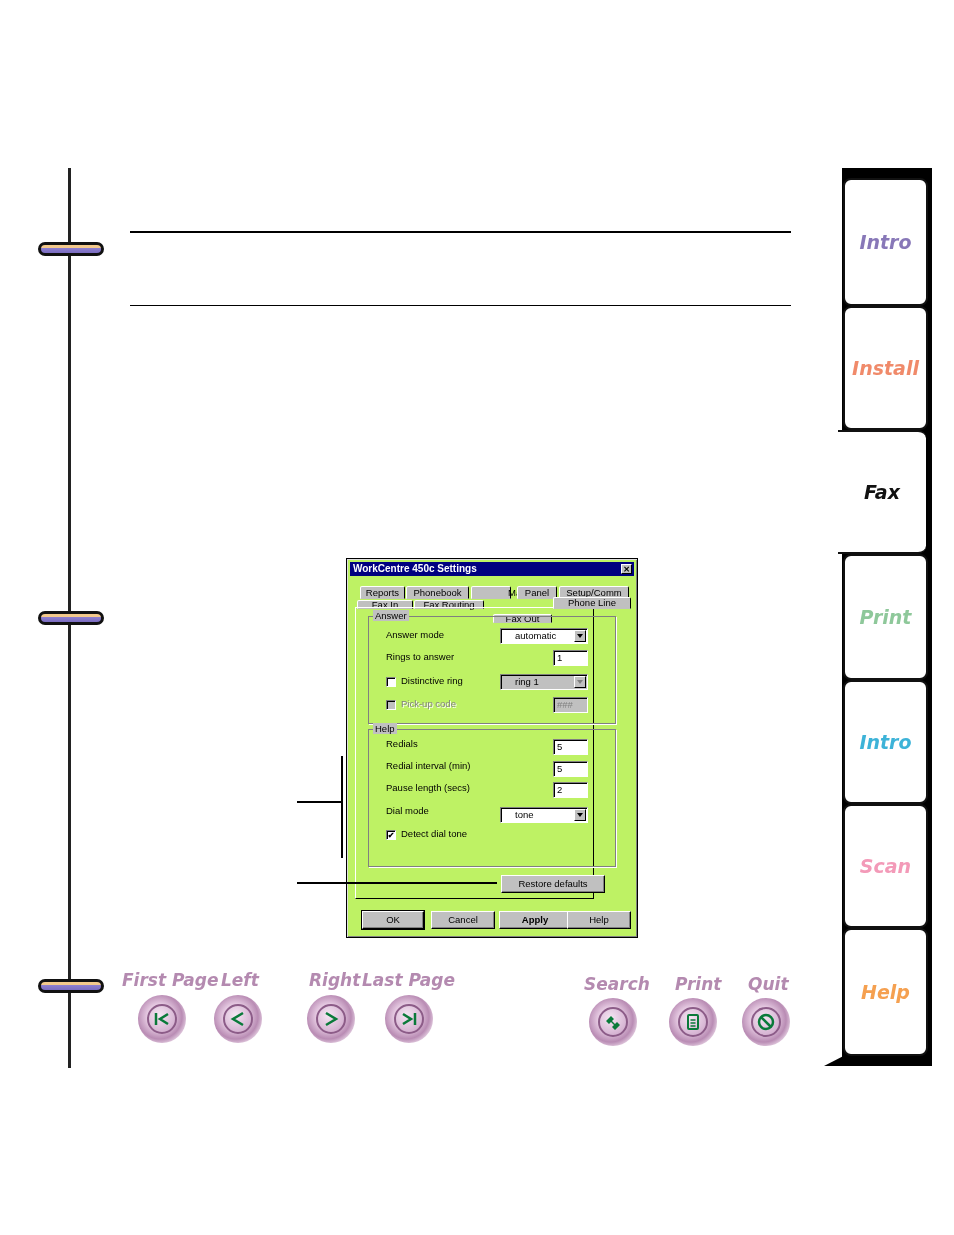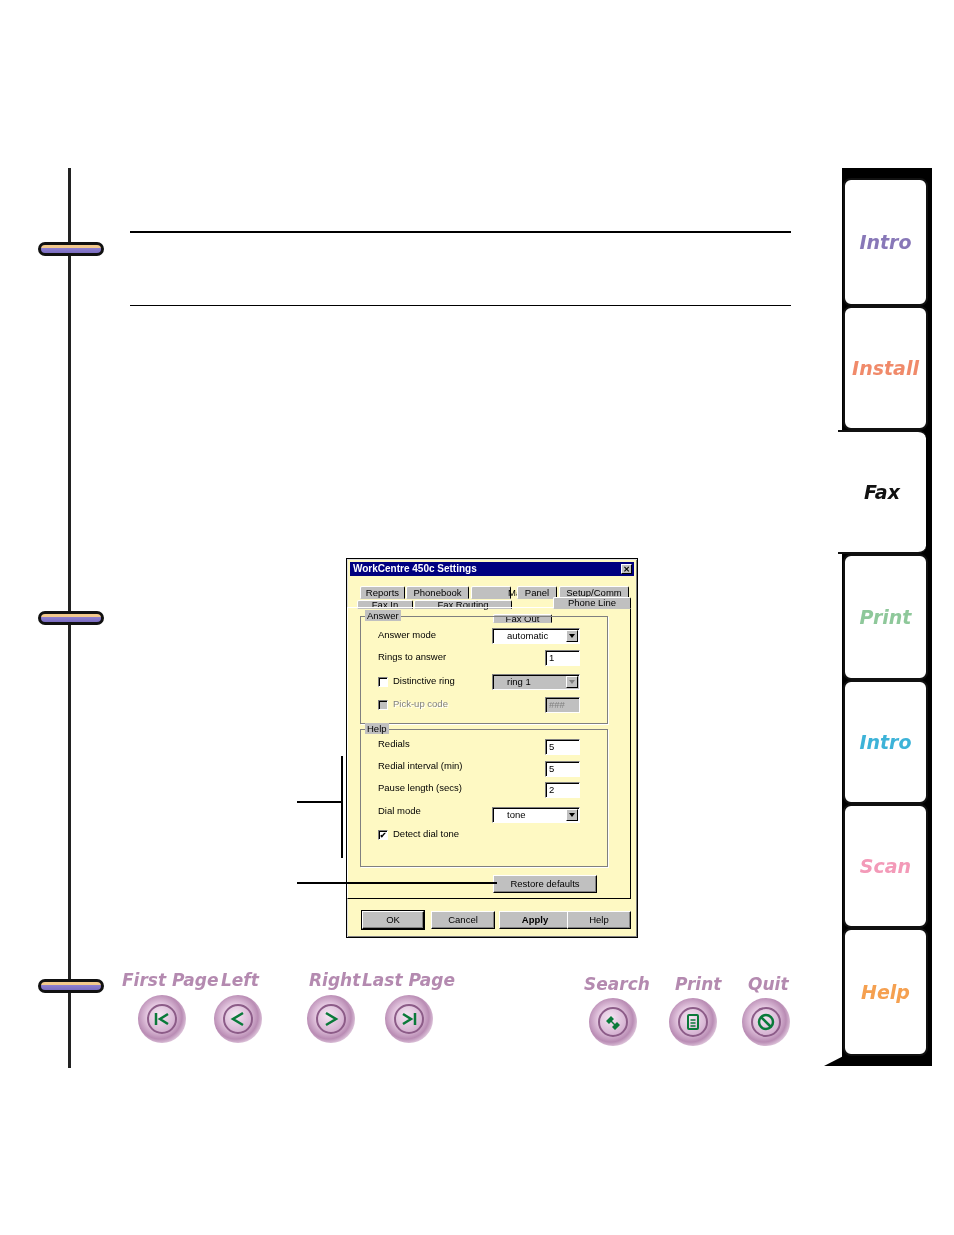--- a/index.html
+++ b/index.html
@@ -15,32 +15,32 @@
 
   
   .tabs-back { left:842px; top:168px; width:90px; height:898px; background:#000; }
   .tab { position:absolute; left:843px; width:85px; background:#fff; border:2px solid #111;
          border-radius:8px; box-sizing:border-box; display:flex; align-items:center; justify-content:center; }
   .tab span { font-family:"DejaVu Sans", sans-serif; font-style:italic; font-weight:bold; font-size:19px; }
   .tab.active { border-right:none; left:838px; width:88px; border-left:none; border-radius:0 8px 8px 0; }
   .tab-shadow { left:824px; top:1056px; width:108px; height:10px; background:#000; clip-path:polygon(18% 0,100% 0,100% 100%,0 100%); }
 
   
-  .dlg { left:346px; top:558px; width:292px; height:380px; background:#fef9c3;
+  .dlg { left:346px; top:558px; width:292px; height:380px; background:#bef264;
          border:1px solid #000; box-sizing:border-box; box-shadow: inset 1px 1px 0 #dfdfdf, inset -1px -1px 0 #808080; }
   .dlg * { font-family:"Liberation Sans", sans-serif; font-size:9.5px; color:#000; }
   .titlebar { left:3px; top:3px; width:284px; height:14px; background:#000080; }
   .titlebar .ttl { position:absolute; left:3px; top:0; color:#fff; font-weight:bold; font-size:10px; line-height:14px; }
   .closebtn { position:absolute; right:2px; top:2px; width:11px; height:10px; background:#c0c0c0;
               border:1px solid; border-color:#fff #000 #000 #fff; box-sizing:border-box; font-size:9px; line-height:8px;
               text-align:center; font-weight:bold; }
   .wtab { position:absolute; height:13px; border:1px solid; border-color:#fff #000 transparent #fff;
           border-radius:2px 2px 0 0; box-sizing:border-box; text-align:center; line-height:11px; background:#c0c0c0; }
   .wtab.active { height:16px; z-index:2; }
-  .panel { left:0; top:48px; width:284px; height:292px; border:1px solid; border-color:#fff #000 #000 #fff; box-sizing:border-box; }
+  .panel { left:8px; top:48px; width:239px; height:292px; border:1px solid; border-color:#fff #000 #000 #fff; box-sizing:border-box; }
   .group { position:absolute; border:1px solid #808080; box-shadow:1px 1px 0 #fff; box-sizing:border-box; }
   .group-label { position:absolute; background:#c0c0c0; padding:0 2px; line-height:11px; }
   .lbl { position:absolute; line-height:12px; white-space:nowrap; }
   .lbl.dis { color:#808080; text-shadow:1px 1px 0 #fff; }
   .field { position:absolute; height:16px; background:#fff; border:1px solid; border-color:#808080 #fff #fff #808080;
            box-sizing:border-box; box-shadow:inset 1px 1px 0 #000; padding-left:3px; line-height:14px; }
   .field.dis { background:#c0c0c0; color:#808080; }
   .combo { position:absolute; height:16px; background:#fff; border:1px solid; border-color:#808080 #fff #fff #808080;
            box-sizing:border-box; box-shadow:inset 1px 1px 0 #000; padding-left:14px; line-height:14px; }
   .combo.dis { background:#c0c0c0; color:#808080; }
@@ -111,21 +111,21 @@
       <span style="font-size:8px;">✕</span></div>
   </div>
 
   <div class="wtab" style="left:13px;top:27px;width:45px;"><span>Reports</span></div>
   <div class="wtab" style="left:59px;top:27px;width:63px;"><span>Phonebook</span></div>
   <div class="wtab" style="left:124px;top:27px;width:40px;padding-left:36px;"><span>Mailbox</span></div>
   <div class="wtab" style="left:170px;top:27px;width:40px;"><span>Panel</span></div>
   <div class="wtab" style="left:212px;top:27px;width:70px;"><span>Setup/Comm</span></div>
 
   <div class="wtab" style="left:10px;top:41px;width:56px;height:9px;line-height:8px;"><span>Fax In</span></div>
-  <div class="wtab" style="left:67px;top:41px;width:98px;height:9px;line-height:8px;"><span>Fax Routing</span></div>
+  <div class="wtab" style="left:67px;top:41px;width:70px;height:9px;line-height:8px;"><span>Fax Routing</span></div>
   <div class="wtab" style="left:146px;top:55px;width:59px;height:9px;line-height:8px;"><span>Fax Out</span></div>
   <div class="wtab active" style="left:206px;top:38px;width:78px;height:12px;line-height:10px;border-bottom:1px solid #c0c0c0;"><span>Phone Line</span></div>
 
   <div class="abs panel">
 
     <div class="group" style="left:12px;top:8px;width:248px;height:108px;"></div>
     <span class="group-label" style="left:17px;top:2px;">Answer</span>
 
     <span class="lbl" style="left:30px;top:21px;">Answer mode</span>
     <div class="combo" style="left:144px;top:20px;width:88px;">

